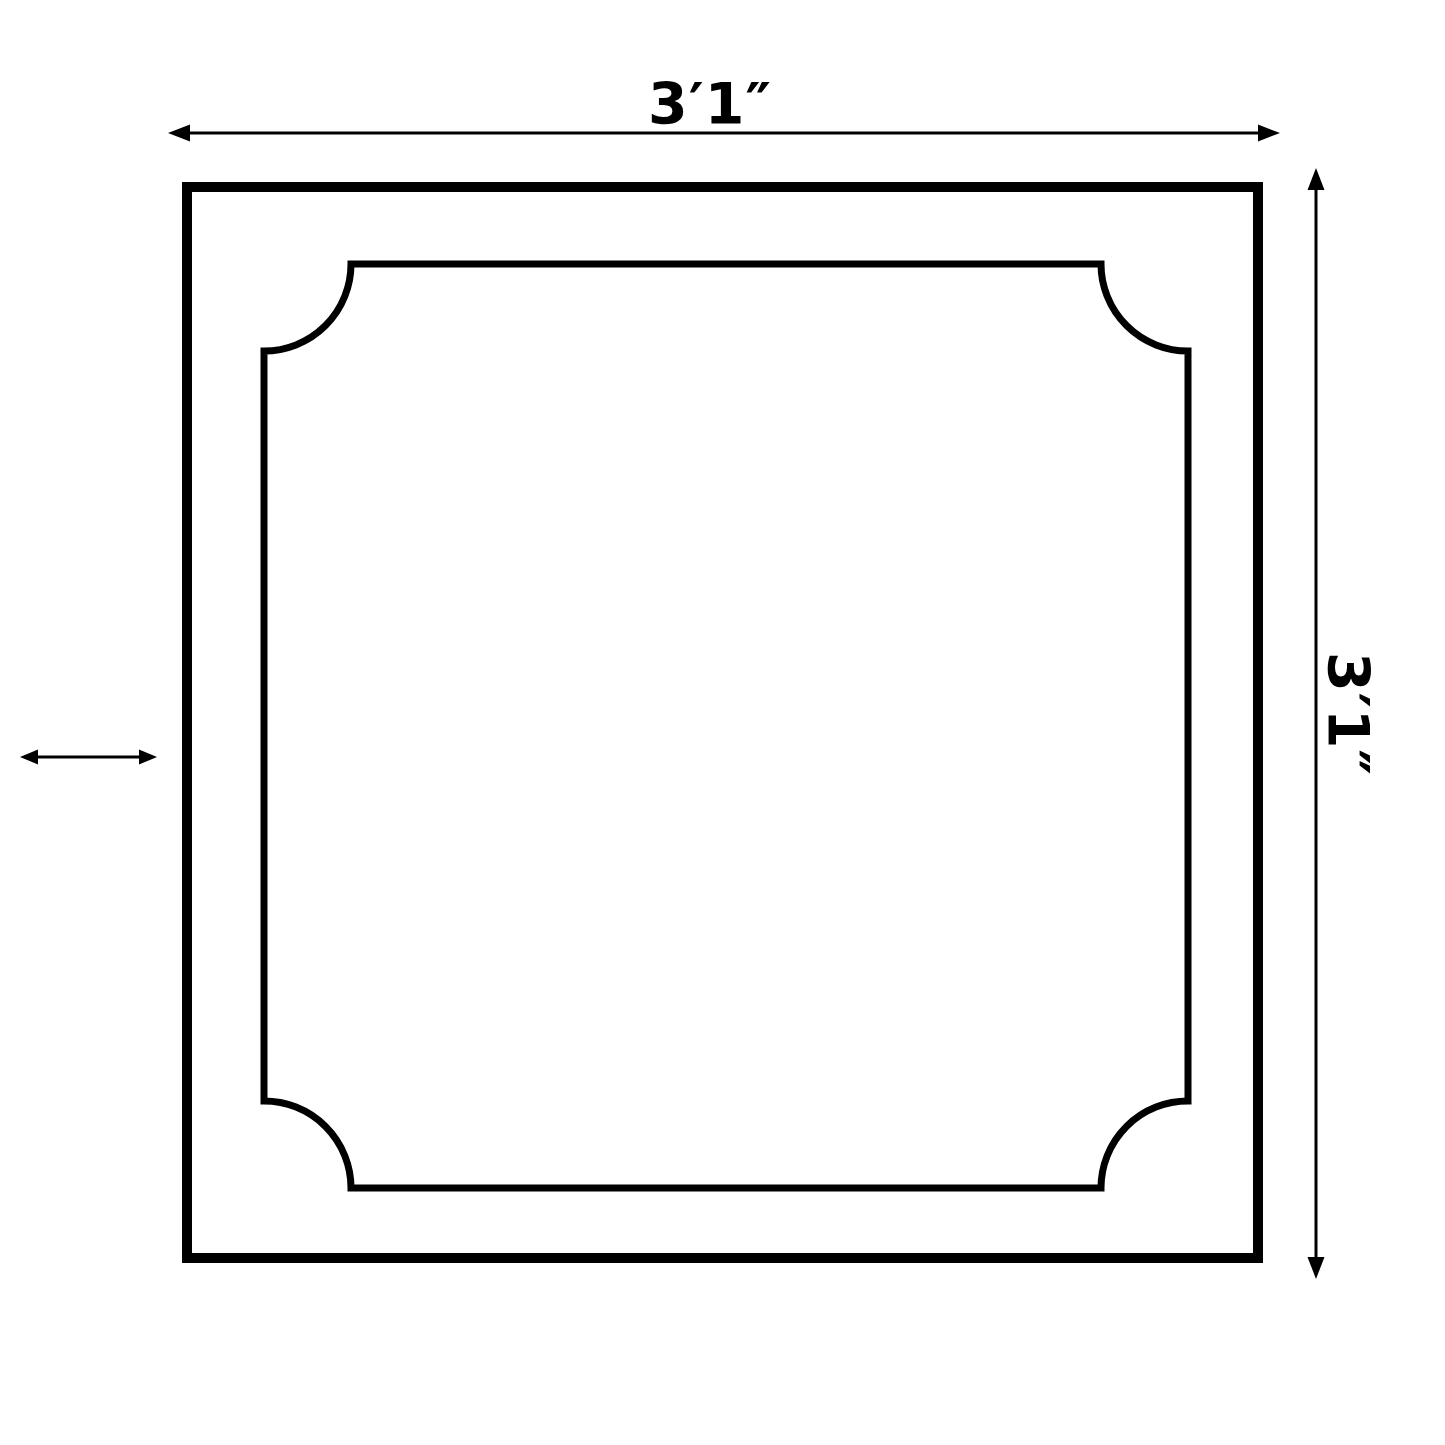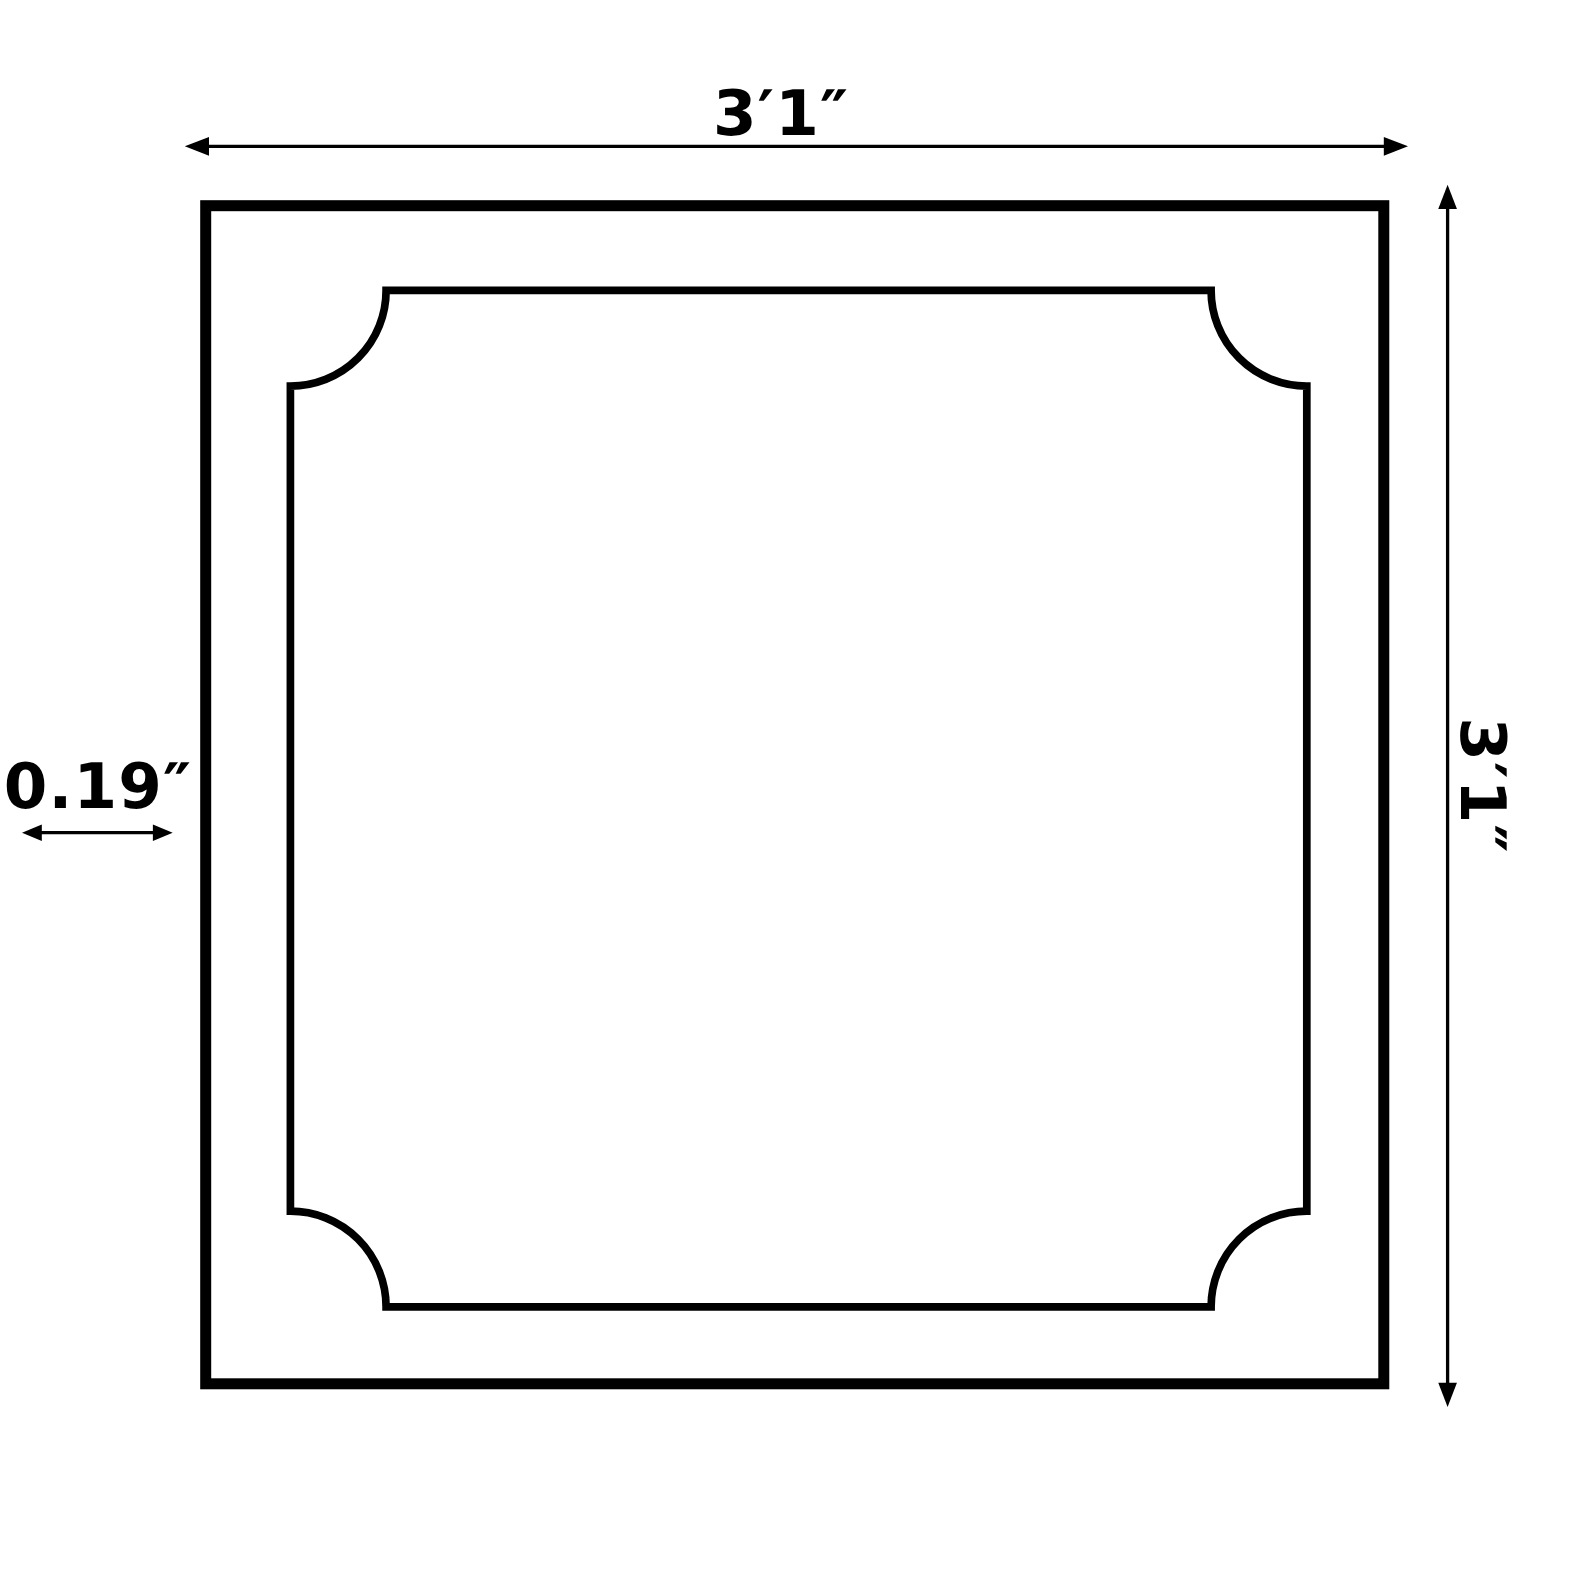--- a/index.html
+++ b/index.html
@@ -89,15 +89,14 @@
       <line class="stroke-line" stroke-width="3" x1="34" y1="757" x2="143" y2="757"></line>
       <polygon class="arrowhead" points="20,757 38,749.5 38,764.5"></polygon>
       <polygon class="arrowhead" points="157,757 139,749.5 139,764.5"></polygon>
     </g>
   </svg>
 
   <div class="dim-label top">3′1″</div>
 
   <div class="dim-label right">3′1″</div>
 
-  <div class="dim-label left">0.19″</div>
 
 </div>
 
 </body></html>

